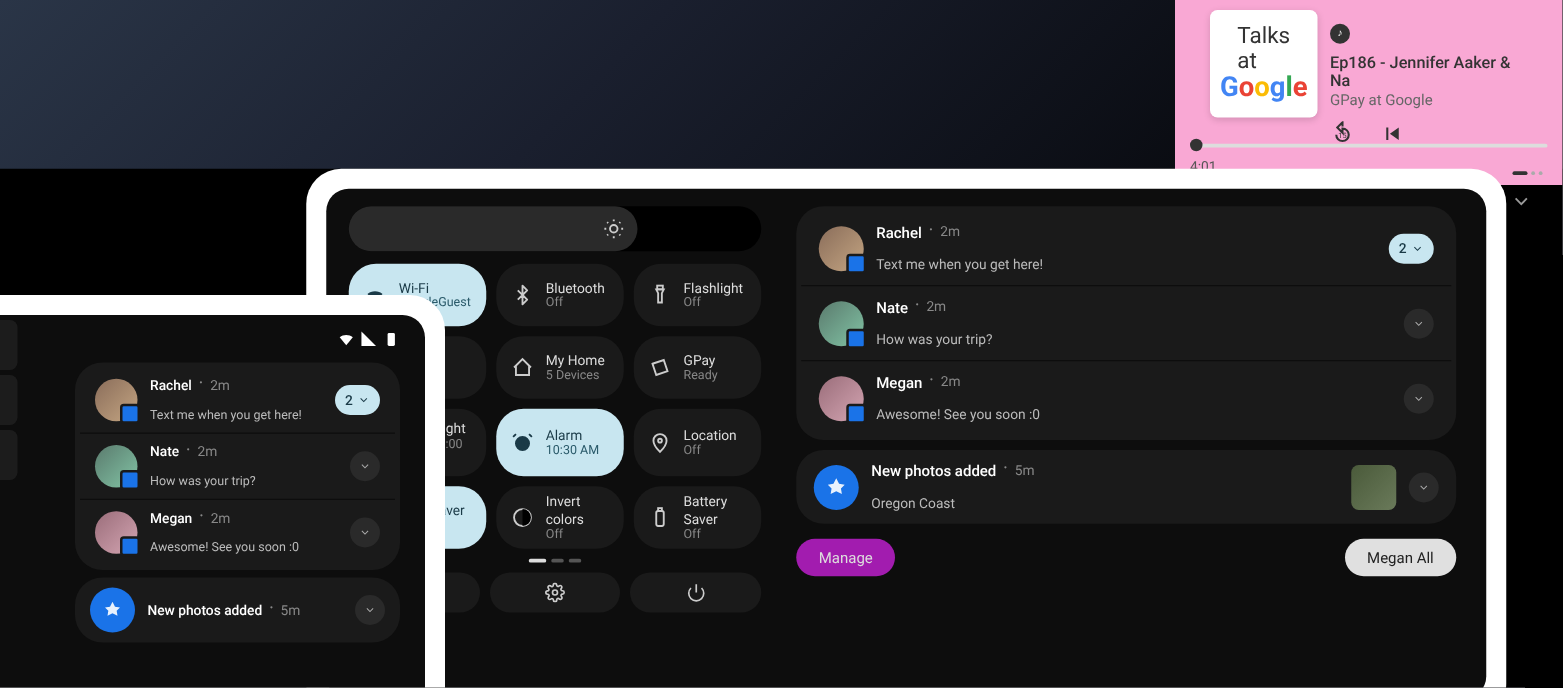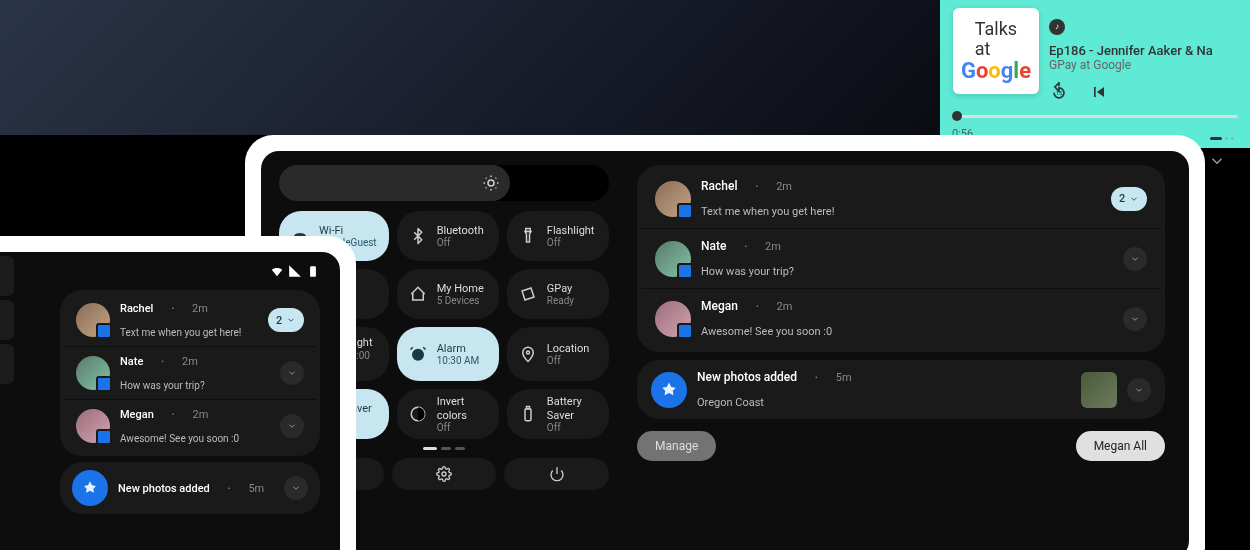--- a/index.html
+++ b/index.html
@@ -1,18 +1,18 @@
 <!DOCTYPE html>
 <html><head>
 <meta charset="utf-8">
 <style>
 *{margin:0;padding:0;box-sizing:border-box;font-family:'Roboto',-apple-system,BlinkMacSystemFont,sans-serif}
 body{width:1250px;height:550px;background:linear-gradient(135deg,#2a3547 0%,#1a1f2e 30%,#0a0c12 60%);overflow:hidden;position:relative}
 .dark-overlay{position:absolute;top:135px;left:0;right:0;bottom:0;background:#000}
-.top-right-media{position:absolute;top:0;right:0;width:310px;height:148px;background:#5eead4;border-radius:0;padding:8px 13px}
+.top-right-media{position:absolute;top:0;right:0;width:310px;height:148px;background:#f9a8d4;border-radius:0;padding:8px 28px}
 .media-inner{display:flex;gap:10px;align-items:flex-start}
 .media-art{width:86px;height:86px;background:#fff;border-radius:6px;box-shadow:0 2px 6px rgba(0,0,0,0.15);display:flex;align-items:center;justify-content:center;flex-direction:column;padding:8px}
 .media-art-text{font-size:18px;font-weight:400;color:#333;line-height:1.1}
 .media-art-google{font-size:22px;font-weight:700}
 .g1{color:#4285F4}.g2{color:#EA4335}.g3{color:#FBBC05}.g4{color:#4285F4}.g5{color:#34A853}.g6{color:#EA4335}
 .media-info{flex:1;padding-top:6px}
 .media-app-icon{width:16px;height:16px;background:#333;border-radius:50%;margin-bottom:8px;display:inline-flex;align-items:center;justify-content:center;color:#fff;font-size:8px}
 .media-title{font-size:13px;color:#333;font-weight:500}
 .media-subtitle{font-size:12px;color:#666}
 .media-controls{display:flex;gap:20px;align-items:center;margin-top:10px}
@@ -52,34 +52,34 @@
 .qs-btn{background:#1a1a1a;border-radius:22px;height:32px;display:flex;align-items:center;justify-content:center;cursor:pointer}
 .qs-btn svg{width:16px;height:16px;stroke:#ccc;fill:none;stroke-width:2}
 
 .notif-panel{flex:1;display:flex;flex-direction:column;gap:8px;padding-right:6px}
 .notif-group{background:#1a1a1a;border-radius:22px;padding:4px}
 .notif{display:flex;align-items:center;gap:10px;padding:10px 14px;position:relative}
 .notif:not(:last-child){border-bottom:1px solid #0d0d0d}
 .avatar{width:36px;height:36px;border-radius:50%;background:linear-gradient(135deg,#8a6d5a,#c4a582);position:relative;flex-shrink:0}
 .avatar-badge{position:absolute;bottom:-2px;right:-2px;width:16px;height:16px;background:#1a73e8;border-radius:3px;border:2px solid #1a1a1a}
 .notif-body{flex:1}
-.notif-header{display:flex;align-items:center;gap:18px;font-size:12px}
+.notif-header{display:flex;align-items:flex-start;gap:6px;font-size:12px}
 .notif-name{color:#fff;font-weight:500}
 .notif-dot{color:#888;font-size:8px}
 .notif-time{color:#888;font-size:11px}
 .notif-text{color:#bbb;font-size:11px;margin-top:12px}
 .notif-expand{width:24px;height:24px;background:#2a2a2a;border-radius:12px;display:flex;align-items:center;justify-content:center;cursor:pointer}
 .notif-expand.with-count{width:36px;justify-content:space-around;padding:0 6px;background:#c8e6f0;color:#1a3a47;font-size:11px;font-weight:500}
 .notif-expand svg{width:10px;height:10px;stroke:#aaa;stroke-width:2;fill:none}
 .notif-expand.with-count svg{stroke:#1a3a47}
 .notif-single{background:#1a1a1a;border-radius:22px}
 .photo-icon{width:36px;height:36px;border-radius:50%;background:#1a73e8;display:flex;align-items:center;justify-content:center;flex-shrink:0}
 .photo-thumb{width:36px;height:36px;border-radius:6px;background:linear-gradient(135deg,#4a5a3a,#6a7a5a);flex-shrink:0}
 .notif-actions{display:flex;justify-content:space-between;margin-top:4px}
-.action-btn{background:#737373;border-radius:18px;padding:8px 18px;color:#ddd;font-size:12px;cursor:pointer}
+.action-btn{background:#a21caf;border-radius:18px;padding:8px 18px;color:#ddd;font-size:12px;cursor:pointer}
 .action-btn.light{background:#e0e0e0;color:#222}
 
 .phone{position:absolute;left:0;top:236px;width:356px;height:340px;background:#fff;border-radius:0 28px 0 0;padding:16px;padding-left:0}
 .phone-inner{width:100%;height:100%;background:#0d0d0d;border-radius:0 18px 0 0;padding:12px;padding-left:0;position:relative}
 .phone-status{display:flex;justify-content:flex-end;gap:4px;padding-right:8px;margin-bottom:12px}
 .phone-status svg{width:14px;height:14px;fill:#fff}
 .phone-notifs{margin-left:60px;margin-right:8px}
 .phone-notifs .notif-group{margin-bottom:6px}
 .phone-notifs .notif{padding:8px 12px}
 .phone-notifs .avatar{width:34px;height:34px}
@@ -111,21 +111,21 @@
           </svg>
         <svg class="media-ctrl" viewBox="0 0 24 24" fill="currentColor">
             <path d="M6 6h2v12H6zm3.5 6l8.5 6V6z"></path>
           </svg>
       </div>
     </div>
   </div>
   <div class="media-progress">
       <div class="media-dot"></div>
     </div>
-  <div class="media-time">0:56</div>
+  <div class="media-time">4:01</div>
   <div class="media-pager">
       <span></span>
       <span></span>
       <span></span>
     </div>
 </div>
 
 <div class="collapse-chevron">
   <svg width="18" height="18" viewBox="0 0 24 24" fill="none" stroke="#999" stroke-width="2">
       <polyline points="6 9 12 15 18 9"></polyline>

